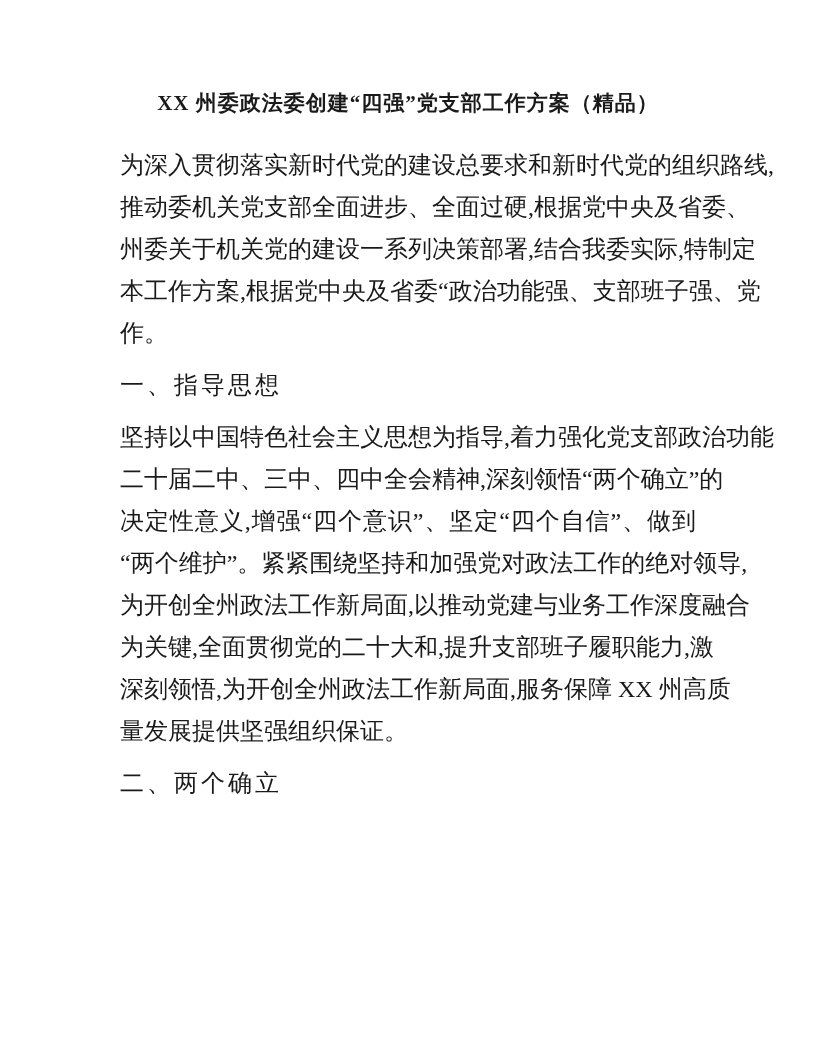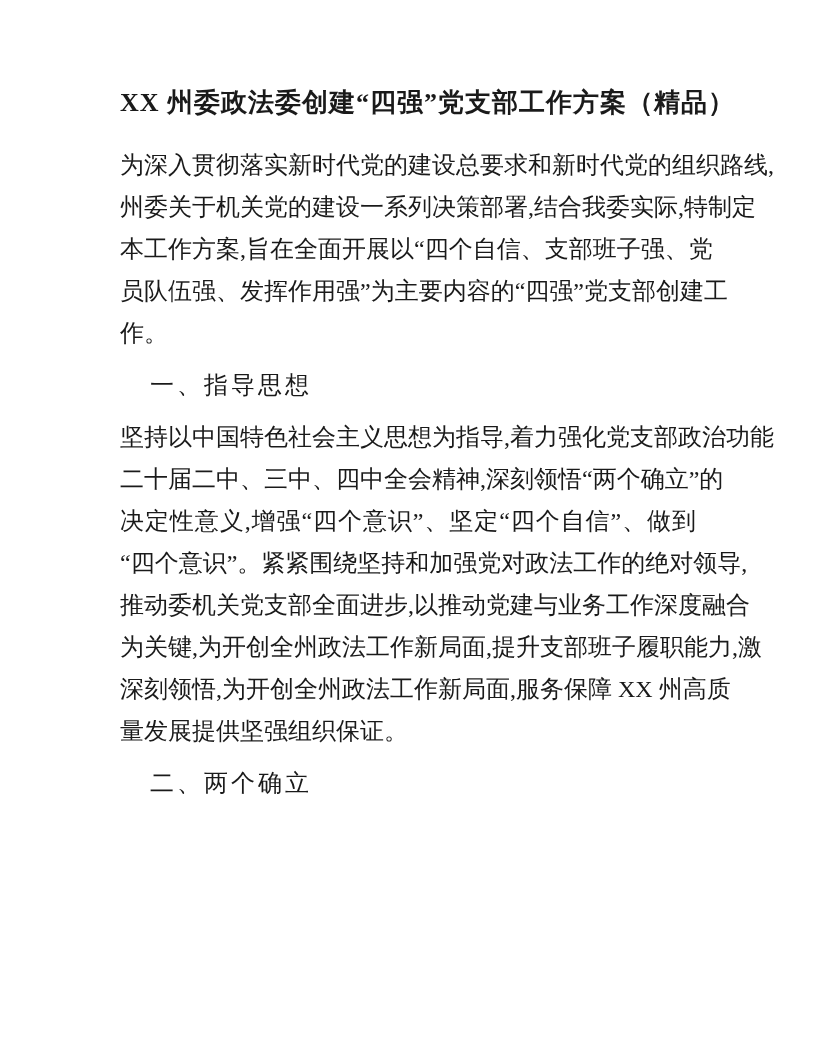--- a/index.html
+++ b/index.html
@@ -16,21 +16,21 @@
   }
   .page {
     box-sizing: border-box;
     width: 816px;
     height: 1056px;
     padding: 88px 120px 0 120px;
     background: #ffffff;
   }
   .title {
     margin: 0 0 26px 0;
-    font-size: 26px;
+    font-size: 21px;
     line-height: 30px;
     font-weight: bold;
     text-align: center;
     letter-spacing: 1px;
     white-space: nowrap;
   }
   .block {
     margin: 0 0 10px 0;
   }
   .line {
@@ -39,49 +39,48 @@
     white-space: nowrap;
     text-align: justify;
     text-align-last: justify;
   }
   .line.last {
     text-align-last: left;
   }
   .heading .line {
     text-align-last: left;
     letter-spacing: 3px;
-    margin-left: 30px;
   }
 </style>
 </head>
 <body>
 
 <div class="page">
 
   <h1 class="title">XX 州委政法委创建“四强”党支部工作方案（精品）</h1>
 
   <div class="block para">
     <div class="line">为深入贯彻落实新时代党的建设总要求和新时代党的组织路线,</div>
+    <div class="line">推动委机关党支部全面进步、全面过硬,根据党中央及省委、</div>
     <div class="line">州委关于机关党的建设一系列决策部署,结合我委实际,特制定</div>
-    <div class="line">本工作方案,旨在全面开展以“四个自信、支部班子强、党</div>
-    <div class="line">员队伍强、发挥作用强”为主要内容的“四强”党支部创建工</div>
+    <div class="line">本工作方案,根据党中央及省委“政治功能强、支部班子强、党</div>
     <div class="line last">作。</div>
   </div>
 
   <div class="block heading">
     <div class="line last">一、指导思想</div>
   </div>
 
   <div class="block para">
     <div class="line">坚持以中国特色社会主义思想为指导,着力强化党支部政治功能</div>
     <div class="line">二十届二中、三中、四中全会精神,深刻领悟“两个确立”的</div>
     <div class="line">决定性意义,增强“四个意识”、坚定“四个自信”、做到</div>
-    <div class="line">“四个意识”。紧紧围绕坚持和加强党对政法工作的绝对领导,</div>
-    <div class="line">推动委机关党支部全面进步,以推动党建与业务工作深度融合</div>
-    <div class="line">为关键,为开创全州政法工作新局面,提升支部班子履职能力,激</div>
+    <div class="line">“两个维护”。紧紧围绕坚持和加强党对政法工作的绝对领导,</div>
+    <div class="line">为开创全州政法工作新局面,以推动党建与业务工作深度融合</div>
+    <div class="line">为关键,全面贯彻党的二十大和,提升支部班子履职能力,激</div>
     <div class="line">深刻领悟,为开创全州政法工作新局面,服务保障 XX 州高质</div>
     <div class="line last">量发展提供坚强组织保证。</div>
   </div>
 
   <div class="block heading">
     <div class="line last">二、两个确立</div>
   </div>
 
 </div>
 

